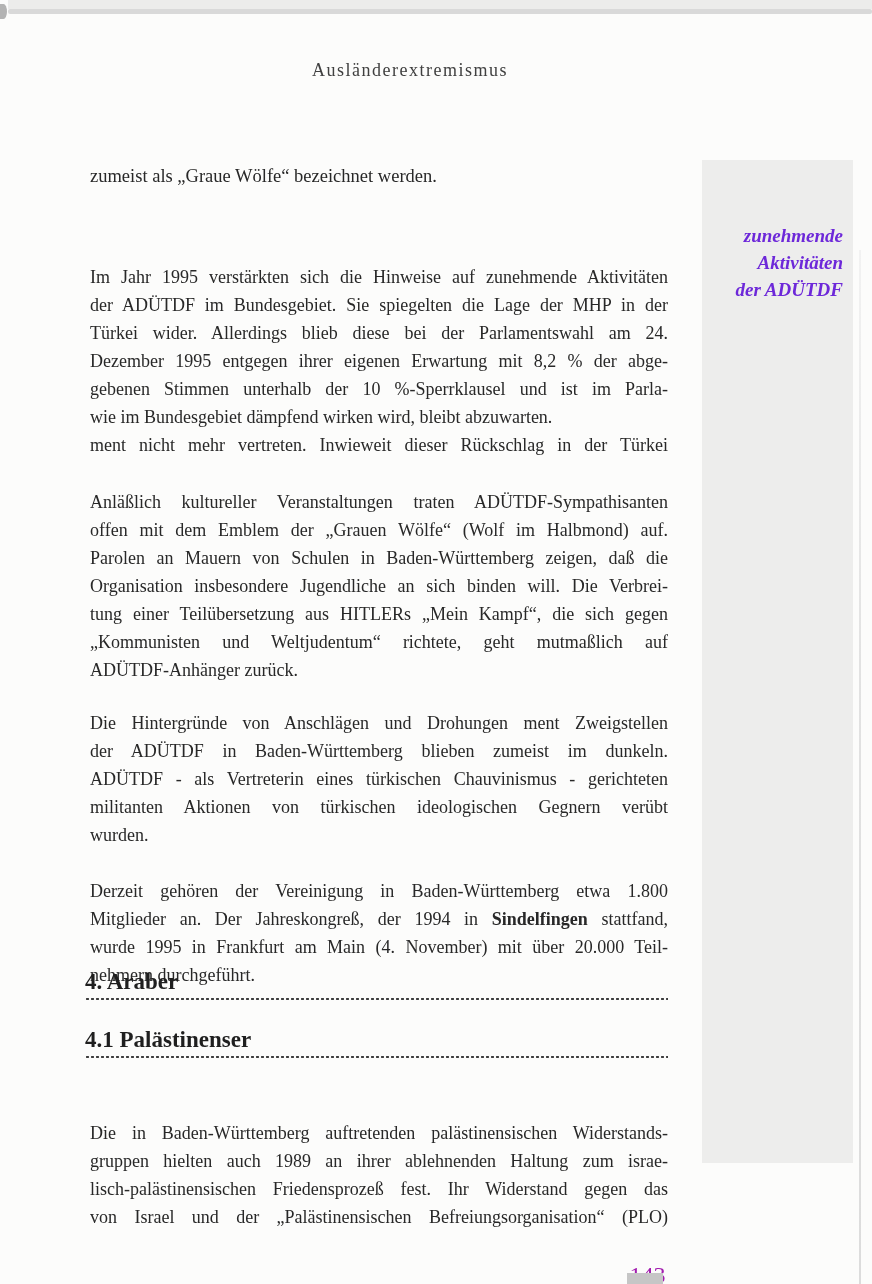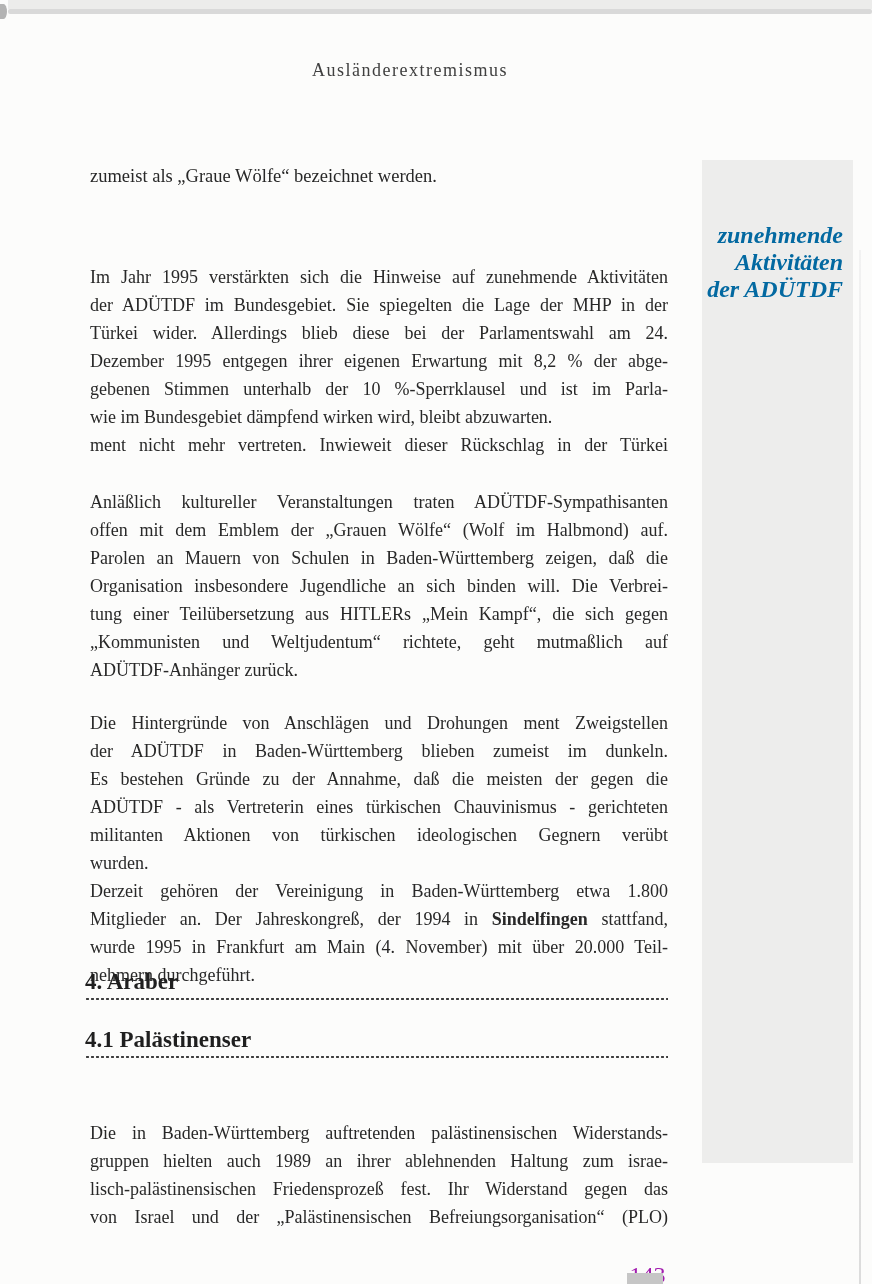--- a/index.html
+++ b/index.html
@@ -33,21 +33,21 @@
   .p4{left:90px;top:1074px;}
 
   
   .sec{left:85px;width:583px;}
   .sec .sec-title{font-size:23px;font-weight:bold;line-height:24px;color:#1f1f1f;}
   .dotline{margin-top:3px;height:4px;background-image:radial-gradient(circle,#3c3c3c 1.1px,transparent 1.3px);background-size:5px 4px;background-repeat:repeat-x;}
   .sec1{top:970px;}
   .sec2{top:1028px;}
 
   
-  .note{left:702px;top:222px;width:141px;font-size:24px;font-weight:bold;font-style:italic;color:#0369a1;}
+  .note{left:702px;top:222px;width:141px;font-size:19px;font-weight:bold;font-style:italic;color:#6d28d9;}
   .note .ln{line-height:27px;text-align:right;}
 
   
   .pageno{left:600px;top:1246px;width:95px;text-align:center;font-size:24px;color:#a21caf;margin-top:16px;}
 </style>
 </head>
 <body>
 
 <div id="page">
 
@@ -77,21 +77,20 @@
       <div class="ln">Parolen an Mauern von Schulen in Baden-Württemberg zeigen, daß die</div>
       <div class="ln">Organisation insbesondere Jugendliche an sich binden will. Die Verbrei-</div>
       <div class="ln">tung einer Teilübersetzung aus HITLERs „Mein Kampf“, die sich gegen</div>
       <div class="ln">„Kommunisten und Weltjudentum“ richtete, geht mutmaßlich auf</div>
       <div class="ln last">ADÜTDF-Anhänger zurück.</div>
     </div>
 
   <div class="abs para p3a">
       <div class="ln">Die Hintergründe von Anschlägen und Drohungen ment Zweigstellen</div>
       <div class="ln">der ADÜTDF in Baden-Württemberg blieben zumeist im dunkeln.</div>
-      <div class="ln">Es bestehen Gründe zu der Annahme, daß die meisten der gegen die</div>
       <div class="ln">ADÜTDF - als Vertreterin eines türkischen Chauvinismus - gerichteten</div>
       <div class="ln">militanten Aktionen von türkischen ideologischen Gegnern verübt</div>
       <div class="ln last">wurden.</div>
     </div>
 
   <div class="abs para p3b">
       <div class="ln">Derzeit gehören der Vereinigung in Baden-Württemberg etwa 1.800</div>
       <div class="ln">Mitglieder an. Der Jahreskongreß, der 1994 in <b>Sindelfingen</b> stattfand,</div>
       <div class="ln">wurde 1995 in Frankfurt am Main (4. November) mit über 20.000 Teil-</div>
       <div class="ln last">nehmern durchgeführt.</div>

